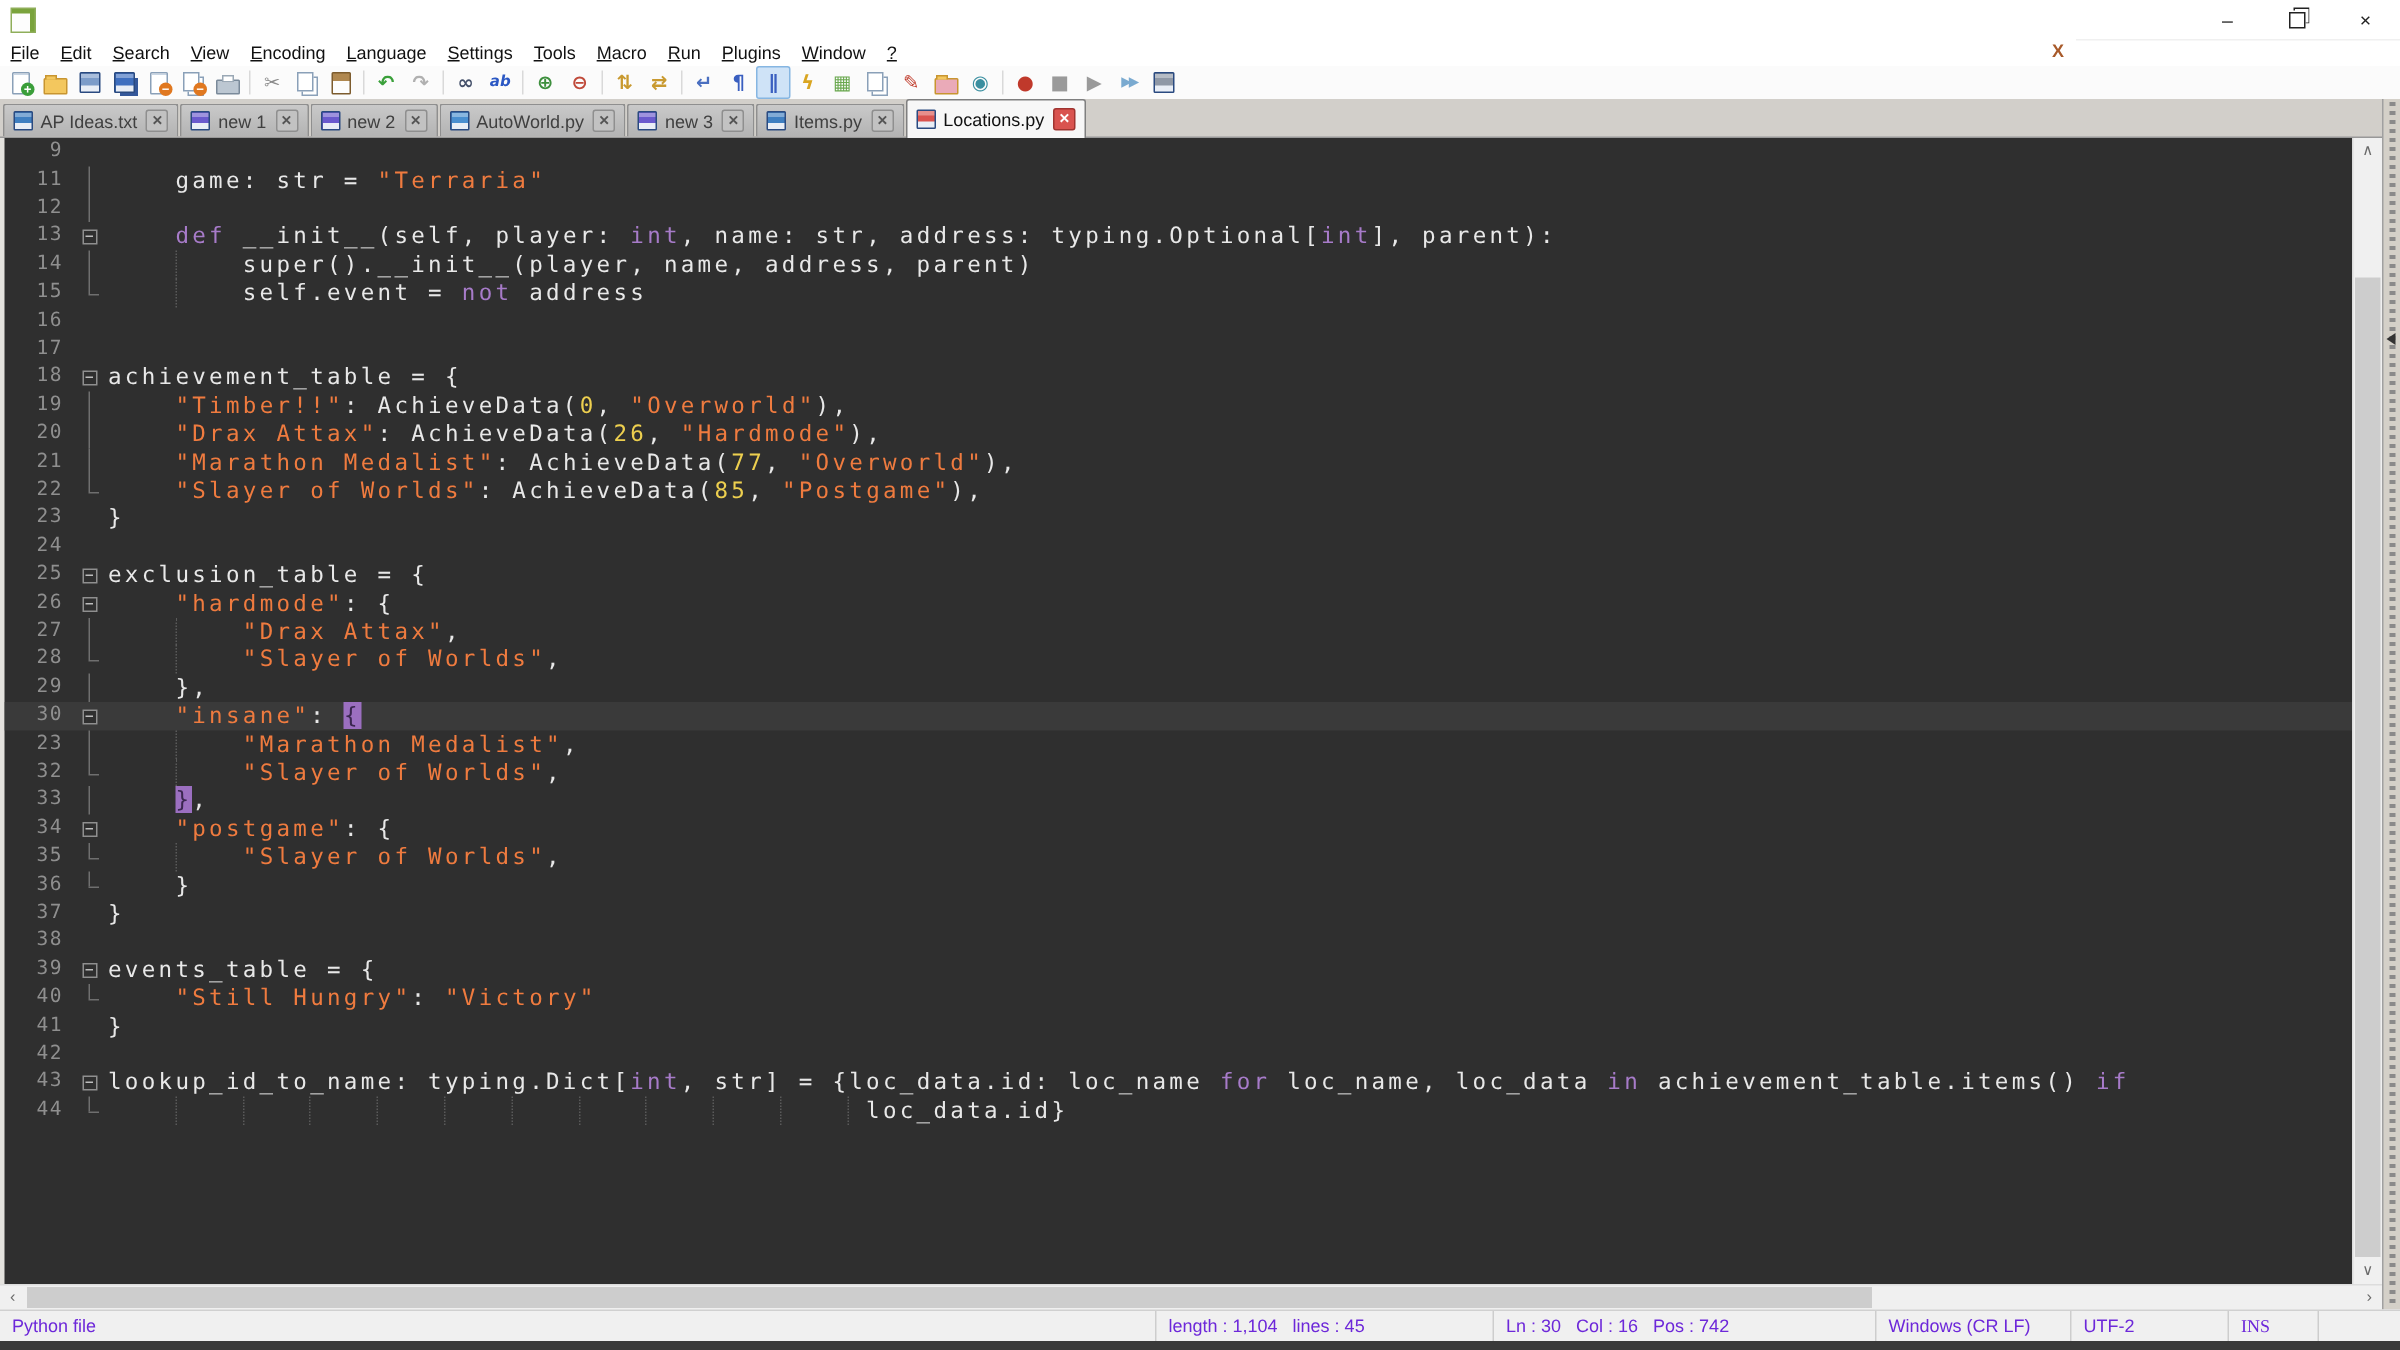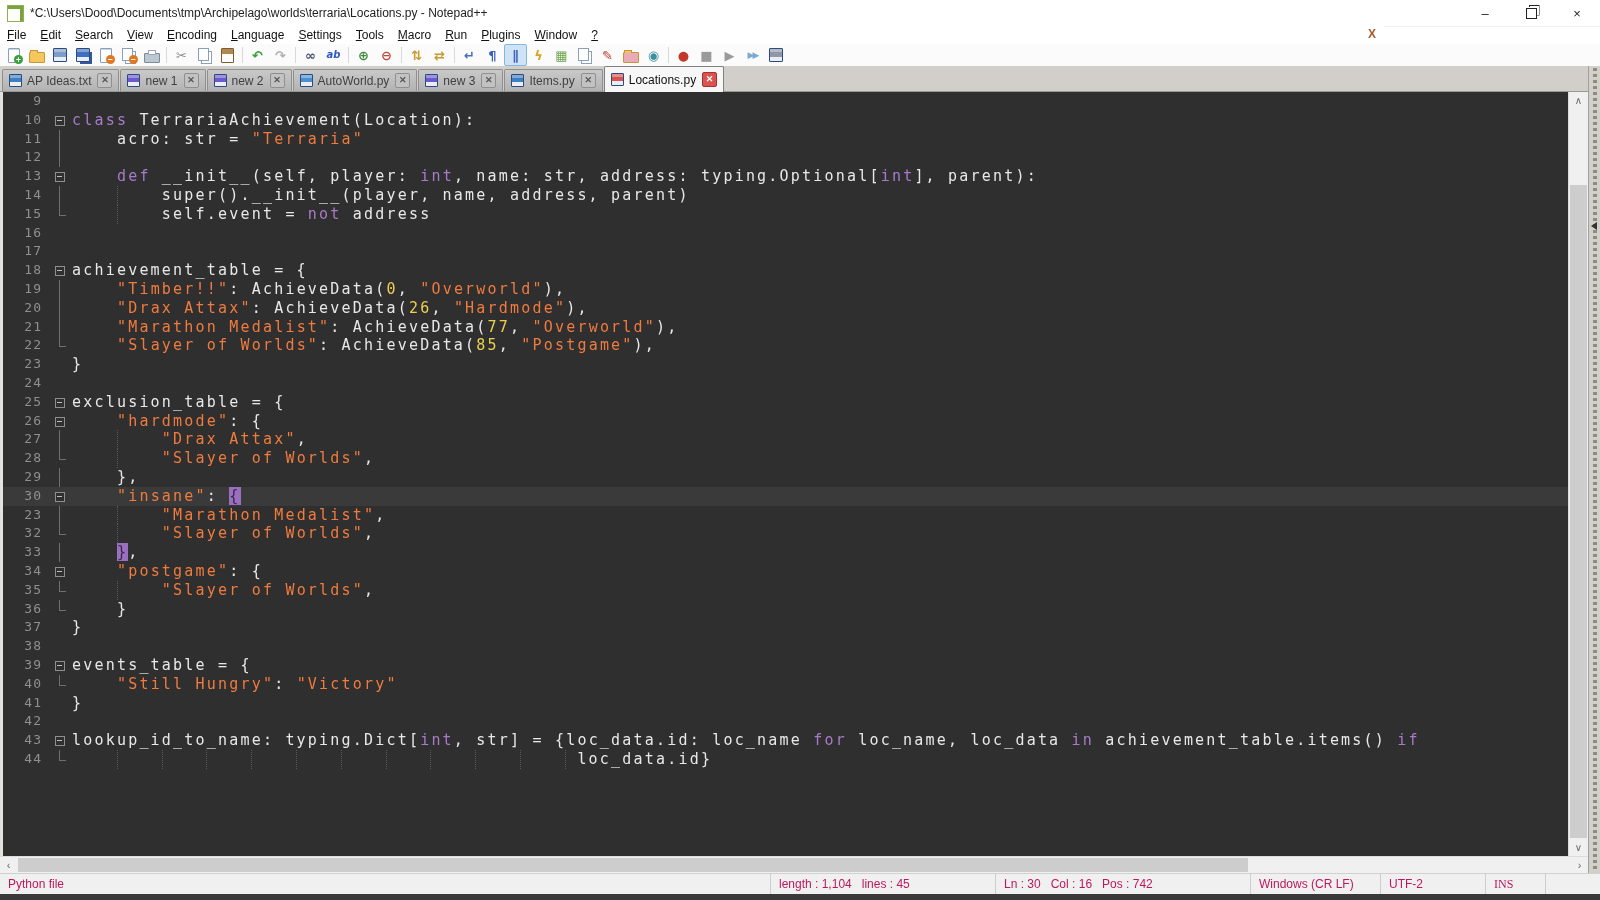--- a/index.html
+++ b/index.html
@@ -110,34 +110,33 @@
   
   #dockstrip{position:absolute;right:0;top:66px;width:12px;height:807px;background:#d4d0c8;
       border-left:1px solid #a0a0a0;box-sizing:border-box;}
   #dockstrip .dots{position:absolute;left:4px;top:2px;bottom:2px;width:4px;
       background:repeating-linear-gradient(#8a8a8a 0 3px,transparent 3px 6px);}
   #dock-arrow{position:absolute;left:2px;top:156px;width:0;height:0;
       border-top:4px solid transparent;border-bottom:4px solid transparent;border-right:6px solid #333;}
 
   
   #statusbar{position:absolute;left:0;top:873px;width:1600px;height:21px;background:#f0f0f0;
-      display:flex;align-items:center;font-size:12px;color:#be185d;border-top:1px solid #d0d0d0;box-sizing:border-box;}
+      display:flex;align-items:center;font-size:12px;color:#6d28d9;border-top:1px solid #d0d0d0;box-sizing:border-box;}
   .ssec{height:100%;display:flex;align-items:center;padding-left:8px;box-sizing:border-box;
       border-left:1px solid #cdcdcd;white-space:pre;}
   .ssec:first-child{border-left:none;flex:1;}
   #bottomstrip{position:absolute;left:0;top:894px;width:1600px;height:6px;background:#3a3a3a;}
 </style>
 </head>
 <body>
 
 <div id="app">
 
   <div id="titlebar">
     <span id="app-icon"></span>
-    <span id="title-text">*C:\Users\Dood\Documents\tmp\Archipelago\worlds\terraria\Locations.py - Notepad++</span>
     <div id="win-buttons">
       <span class="winbtn" id="btn-min">–</span>
       <span class="winbtn" id="btn-restore">
           <i></i>
         </span>
       <span class="winbtn" id="btn-close">×</span>
     </div>
   </div>
 
   <div id="menubar">
@@ -307,28 +306,23 @@
 
   <div id="editor">
     <div id="editor-leftedge"></div>
     <div id="code-pane">
         <div class="crow">
           <span class="ln">9</span>
           <span class="fm"></span>
           <span class="code"></span>
         </div>
         <div class="crow">
-          <span class="ln">10</span>
-          <span class="fm fm-box"></span>
-          <span class="code"><span class="k">class</span><span class="d"> TerrariaAchievement(Location):</span></span>
-        </div>
-        <div class="crow">
           <span class="ln">11</span>
           <span class="fm fm-line"></span>
-          <span class="code"><span class="d">    acro: str = </span><span class="s">"Terraria"</span></span>
+          <span class="code"><span class="d">    game: str = </span><span class="s">"Terraria"</span></span>
         </div>
         <div class="crow">
           <span class="ln">12</span>
           <span class="fm fm-line"></span>
           <span class="code"></span>
         </div>
         <div class="crow">
           <span class="ln">13</span>
           <span class="fm fm-box"></span>
           <span class="code"><span class="d">    </span><span class="k">def</span><span class="d"> __init__(self, player: </span><span class="k">int</span><span class="d">, name: str, address: typing.Optional[</span><span class="k">int</span><span class="d">], parent):</span></span>

